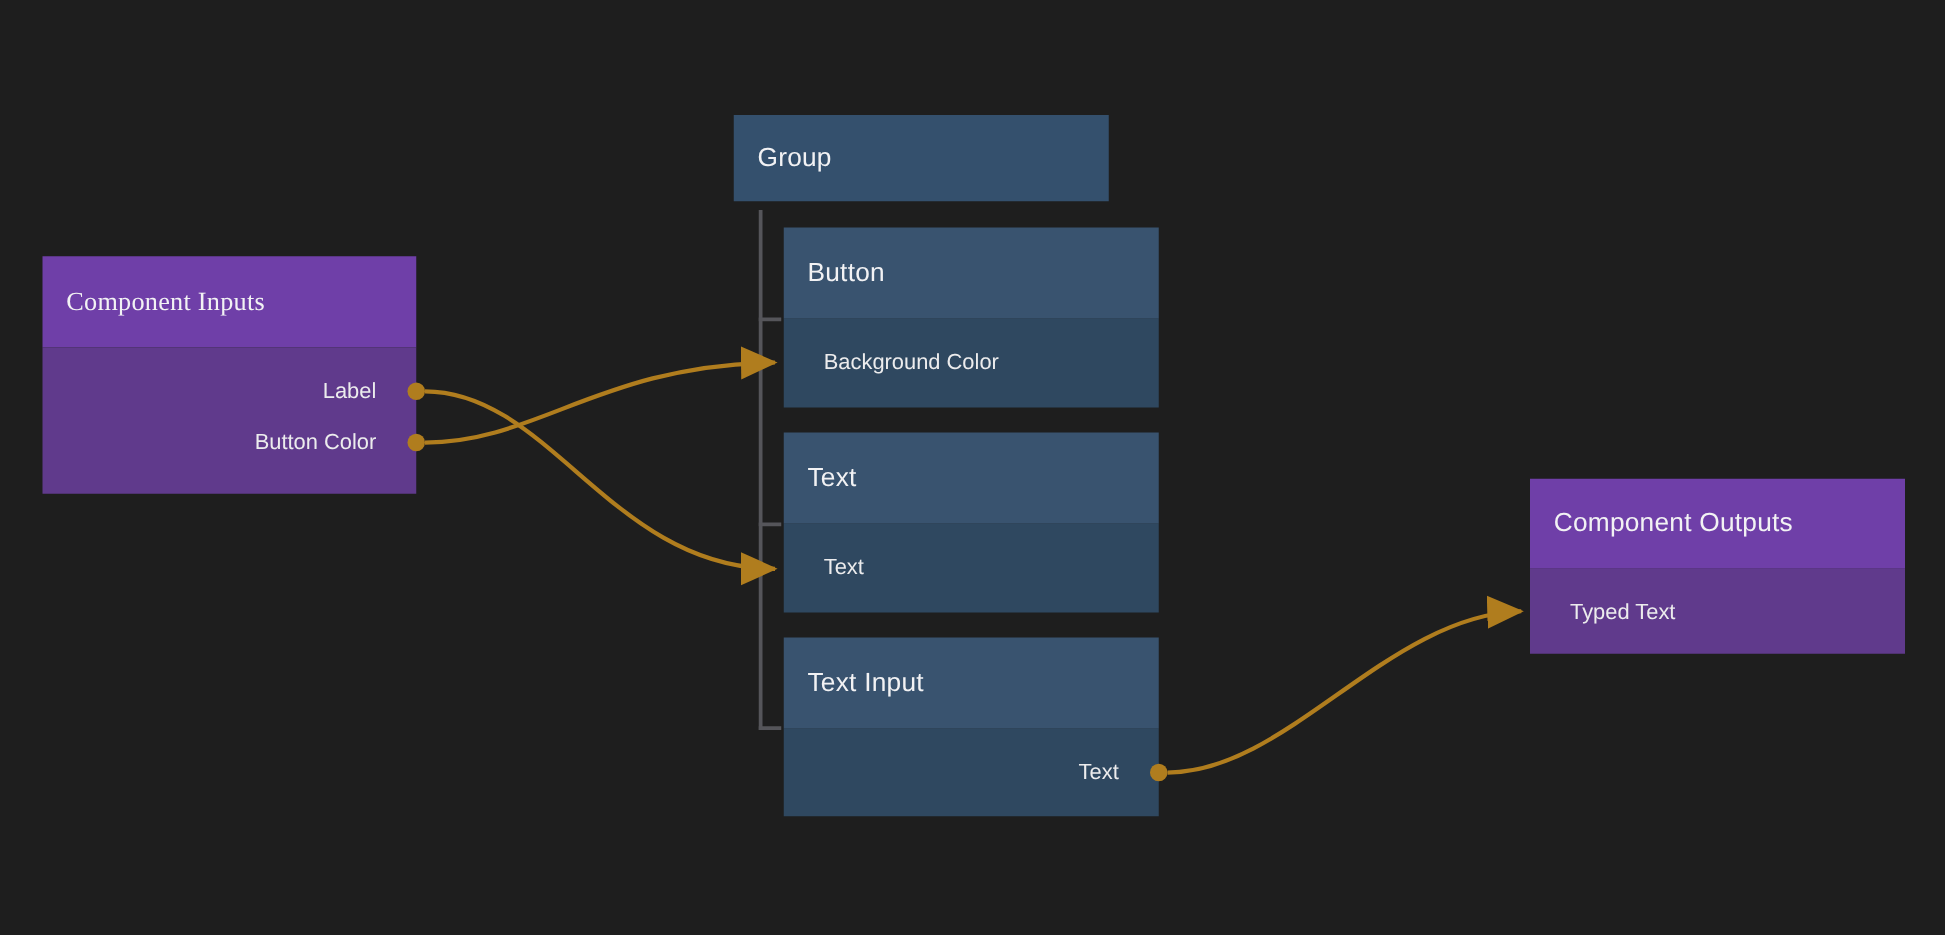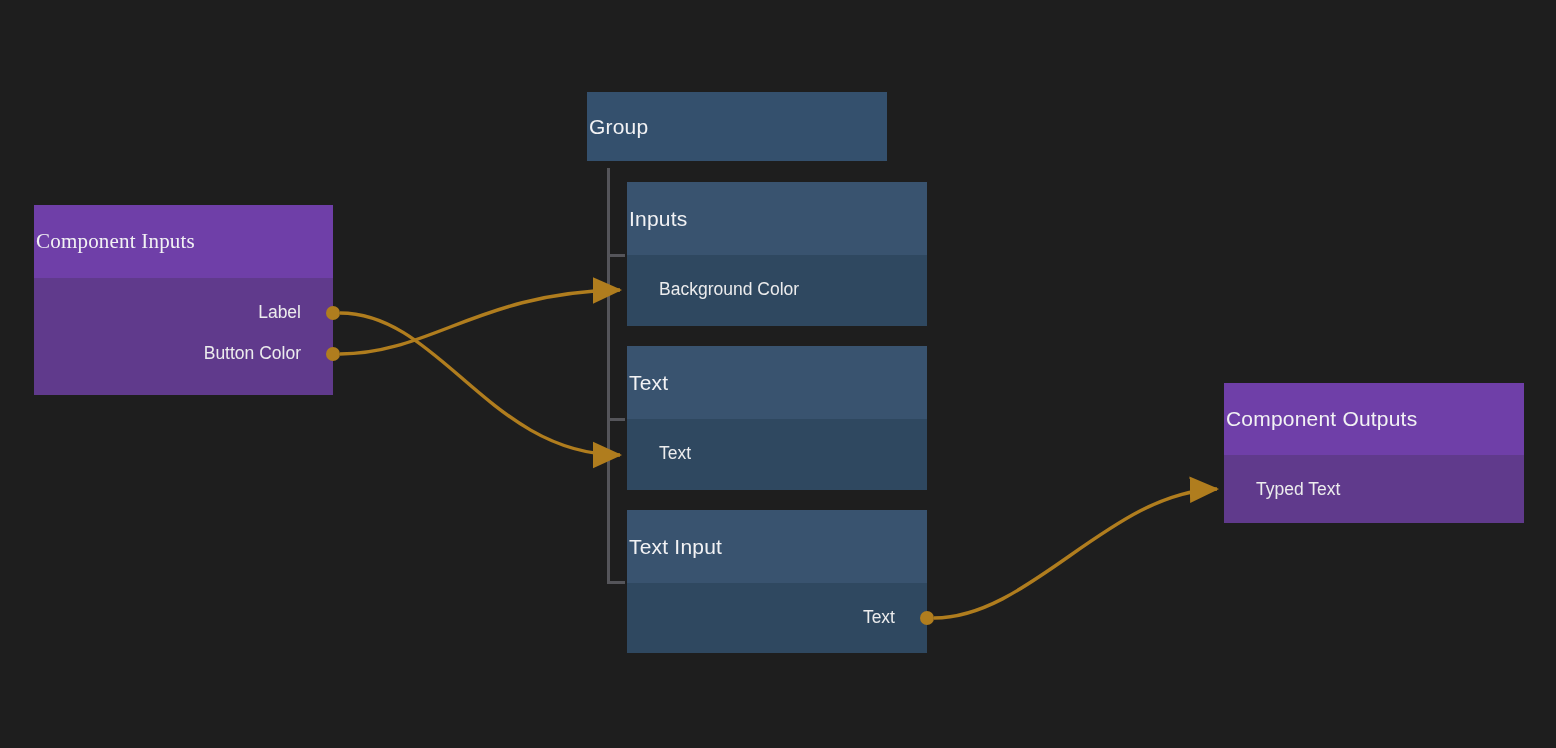--- a/index.html
+++ b/index.html
@@ -34,21 +34,21 @@
     box-sizing: border-box;
     z-index: 10;
   }
   .node-header {
     box-sizing: border-box;
     display: flex;
     align-items: center;
     color: #f2f2f4;
     font-size: 21px;
     letter-spacing: 0.2px;
-    padding: 0 2px;
+    padding: 0 19px;
   }
   .node-body {
     box-sizing: border-box;
     display: flex;
     flex-direction: column;
     padding-top: 14px;
   }
   .port-row {
     box-sizing: border-box;
     height: 41px;
@@ -135,21 +135,21 @@
   </div>
 
   <div class="node node-group" style="left:587px; top:92px; width:300px;">
     <div class="node-header" style="height:69px;">
       <span>Group</span>
     </div>
   </div>
 
   <div class="node node-comp" style="left:627px; top:182px; width:300px;">
     <div class="node-header" style="height:73px;">
-      <span>Inputs</span>
+      <span>Button</span>
     </div>
     <div class="node-body" style="height:71px;">
       <div class="port-row left">
         <span>Background Color</span>
       </div>
     </div>
   </div>
 
   <div class="node node-comp" style="left:627px; top:346px; width:300px;">
     <div class="node-header" style="height:73px;">

